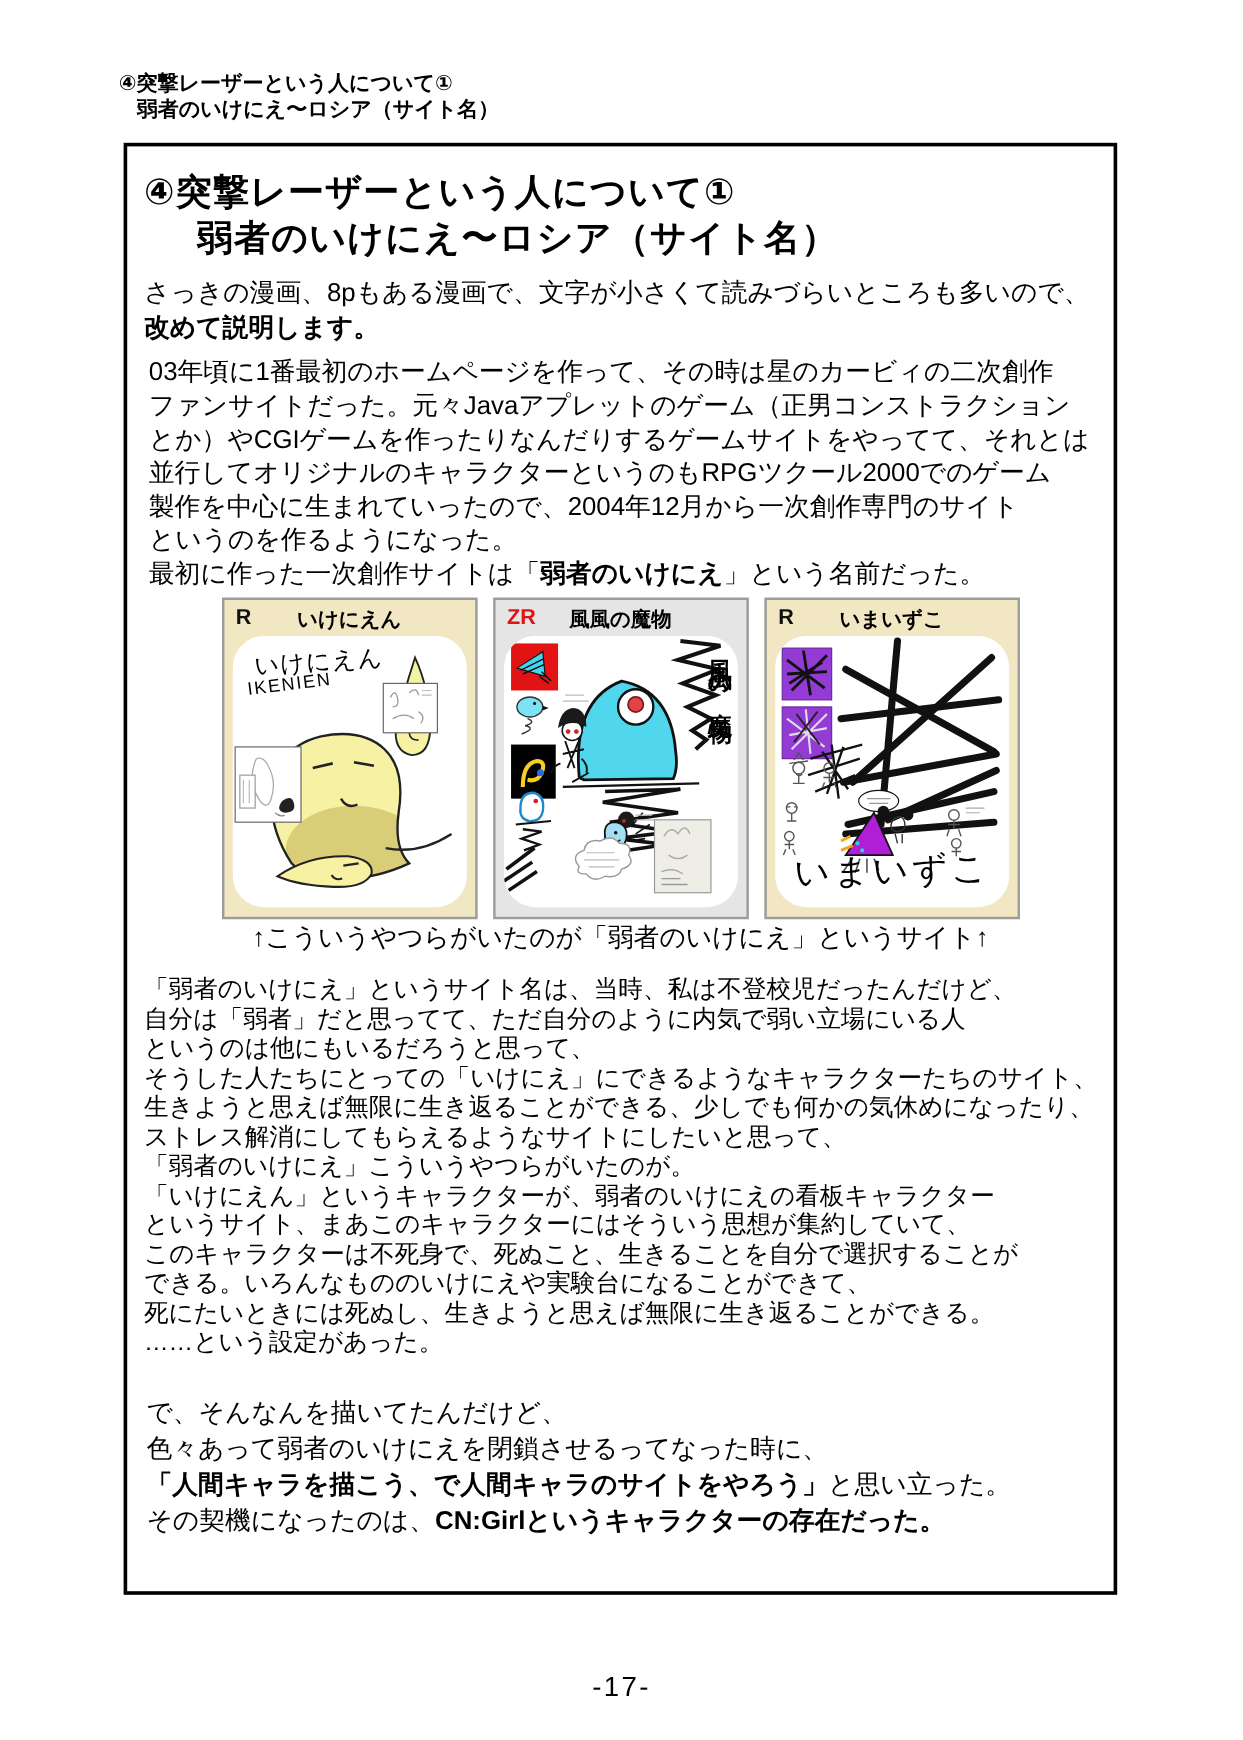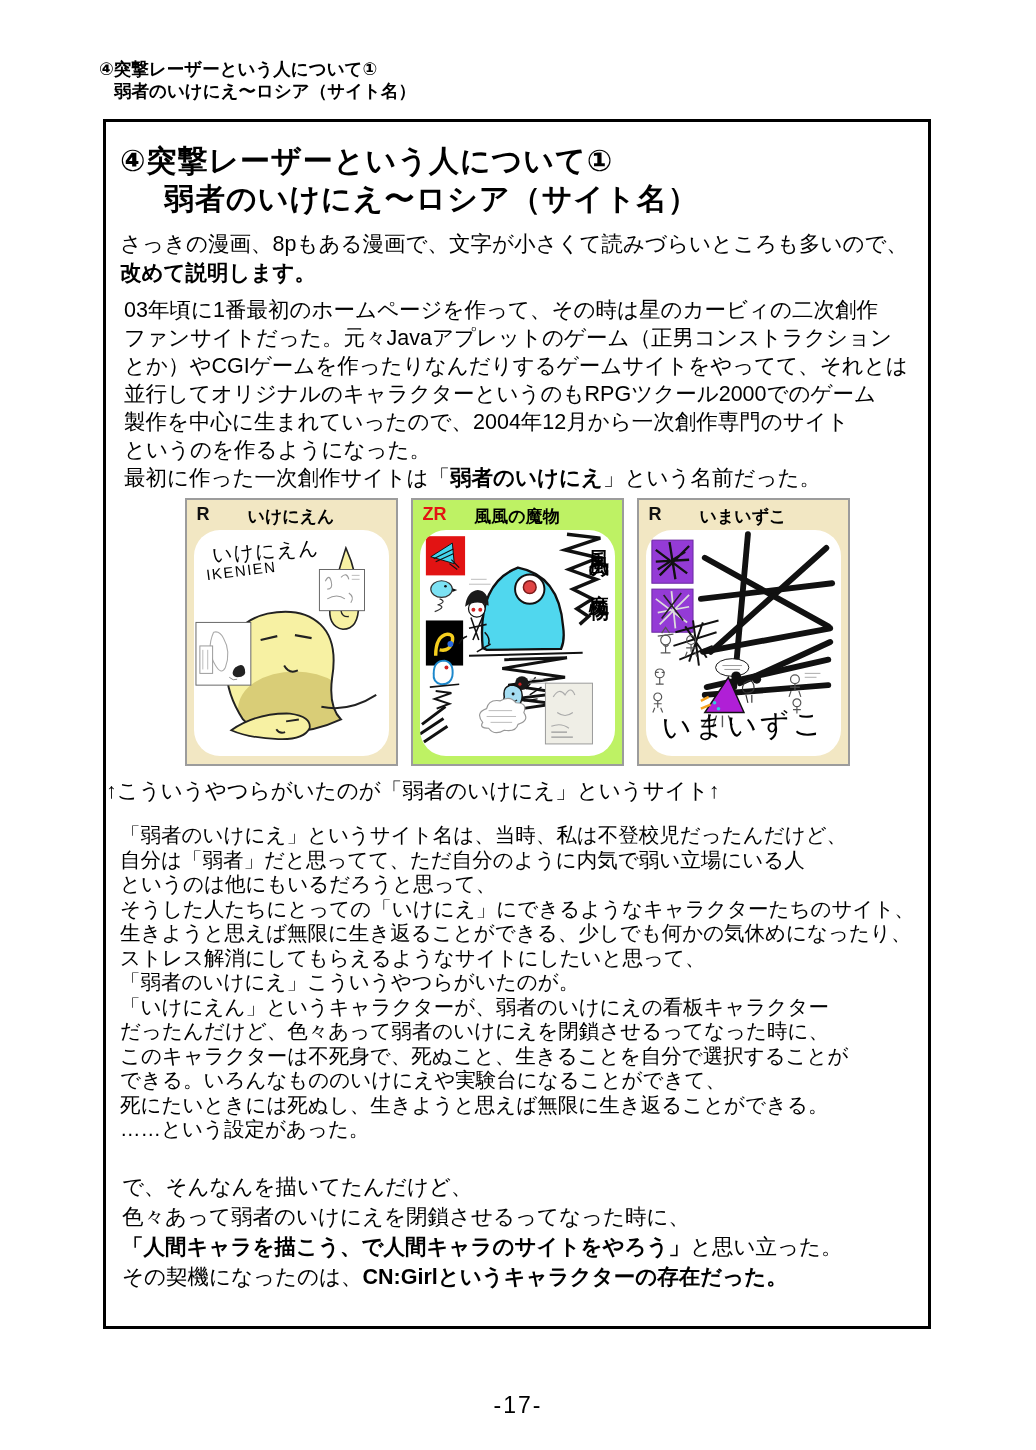--- a/index.html
+++ b/index.html
@@ -30,21 +30,21 @@
   .badge-red { color:#e21313; }
   .panel-title { position:absolute; left:0; right:0; top:5px; text-align:center; font-weight:bold; font-size:17px; }
   .panel-white { position:absolute; left:7px; right:7px; top:30px; bottom:8px; background:#fff; border-radius:26px; overflow:hidden; }
   svg.panel-art { position:absolute; left:0; top:0; width:100%; height:100%; }
 
   .hand1 { position:absolute; top:8px; left:18px; font-size:20px; transform:rotate(-4deg); letter-spacing:1px; }
   .hand1b { position:absolute; top:32px; left:12px; font-size:15px; transform:rotate(-7deg); letter-spacing:1.5px; }
   .vertical-label { position:absolute; top:4px; right:1px; writing-mode:vertical-rl; font-size:20px; font-weight:bold; letter-spacing:7px; }
   .hand3 { position:absolute; bottom:10px; left:0; right:0; text-align:center; font-size:29px; letter-spacing:3px; transform:rotate(-1.5deg); }
 
-  .caption { margin-top:10px; font-size:21.5px; }
+  .caption { text-align:center; font-size:21.5px; }
 
   .naming { padding:18px 0 0 14px; font-size:20.5px; line-height:24.5px; }
 
   .closing { padding:30px 0 0 16px; font-size:21.5px; line-height:30px; }
   .closing .b { font-weight:bold; }
 
   .page-number { position:absolute; left:0; right:0; top:1392px; text-align:center; font-size:23px; letter-spacing:2px; }
 </style>
 </head>
 <body>
@@ -124,21 +124,21 @@
             <path d="M94,195 l13,-2" stroke="#222" stroke-width="2" fill="none"></path>
             <path d="M84,203 q3,5 9,3" stroke="#222" stroke-width="1.8" fill="none"></path>
           </g>
           <path d="M130,180 Q158,186 186,168" stroke="#222" stroke-width="2" fill="none"></path>
         </svg>
         <div class="hand1">いけにえん</div>
         <div class="hand1b">IKENIEN</div>
       </div>
     </div>
 
-    <div class="site-panel" style="background-color: #bef264;">
+    <div class="site-panel" style="background-color: #e5e5e5;">
       <div class="panel-head">
         <span class="panel-badge badge-red" style="color: rgb(226, 19, 19);">ZR</span>
         <span class="panel-title">風風の魔物</span>
       </div>
       <div class="panel-white">
         <svg class="panel-art" viewBox="0 0 199 230">
 
           <g>
             <rect x="6" y="6" width="40" height="40" fill="#e21313"></rect>
             <path d="M11,27 L33,13 L35,34 Z" fill="#43d6ef" stroke="#111" stroke-width="1"></path>
@@ -288,21 +288,21 @@
 
   <div class="naming">
     <div>「弱者のいけにえ」というサイト名は、当時、私は不登校児だったんだけど、</div>
     <div>自分は「弱者」だと思ってて、ただ自分のように内気で弱い立場にいる人</div>
     <div>というのは他にもいるだろうと思って、</div>
     <div>そうした人たちにとっての「いけにえ」にできるようなキャラクターたちのサイト、</div>
     <div>生きようと思えば無限に生き返ることができる、少しでも何かの気休めになったり、</div>
     <div>ストレス解消にしてもらえるようなサイトにしたいと思って、</div>
     <div>「弱者のいけにえ」こういうやつらがいたのが。</div>
     <div>「いけにえん」というキャラクターが、弱者のいけにえの看板キャラクター</div>
-    <div>だったんだけど、色々あって弱者のいけにえを閉鎖させるってなった時に、</div>
+    <div>というサイト、まあこのキャラクターにはそういう思想が集約していて、</div>
     <div>このキャラクターは不死身で、死ぬこと、生きることを自分で選択することが</div>
     <div>できる。いろんなもののいけにえや実験台になることができて、</div>
     <div>死にたいときには死ぬし、生きようと思えば無限に生き返ることができる。</div>
     <div>……という設定があった。</div>
   </div>
 
   <div class="closing">
     <div>で、そんなんを描いてたんだけど、</div>
     <div>色々あって弱者のいけにえを閉鎖させるってなった時に、</div>
     <div><span class="b">「人間キャラを描こう、で人間キャラのサイトをやろう」</span><span>と思い立った。</span></div>

